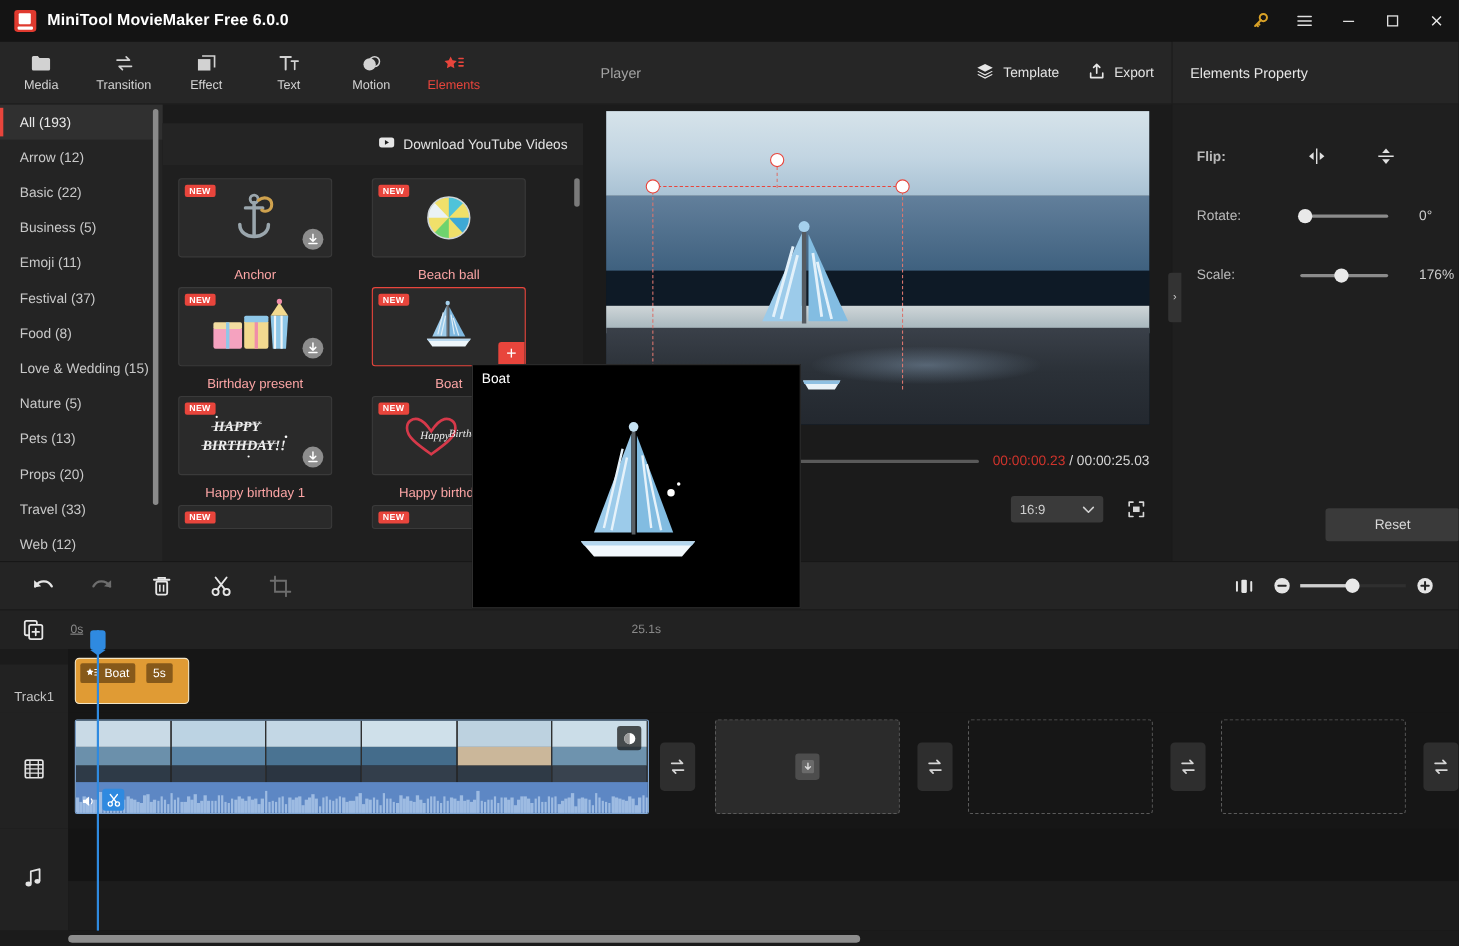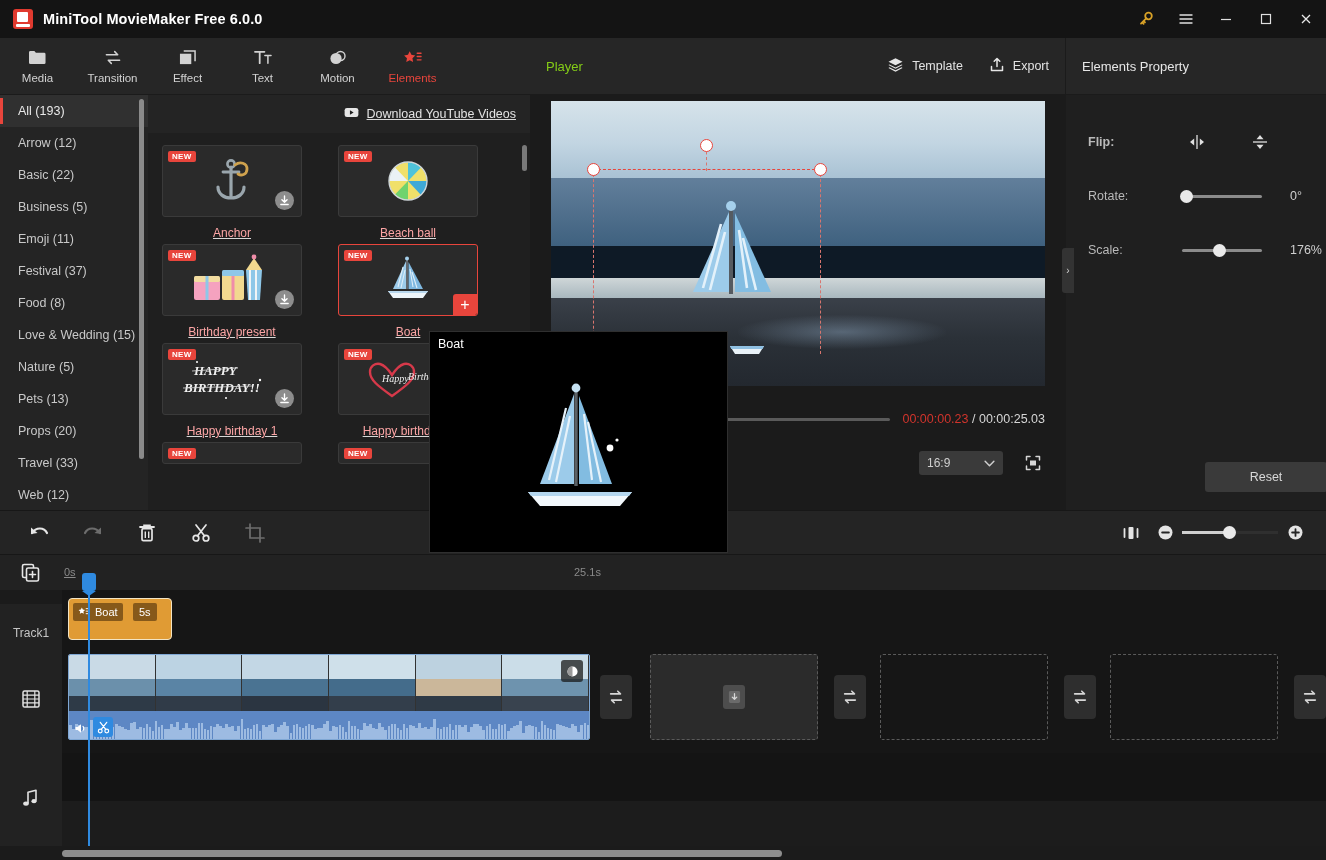--- a/index.html
+++ b/index.html
@@ -69,23 +69,22 @@
     content: ""; position: absolute; left: 0; top: 3px; bottom: 3px; width: 3px;
     background: #e8453c;
   }
   .cat-scroll {
     position: absolute; right: 4px; top: 4px; width: 5px; height: 360px;
     background: #8a8a8a; border-radius: 3px;
   }
 
   
   .gridpanel {
-    position: absolute; left: 148px; top: 95px; width: 382px; height: 415px;
+    position: absolute; left: 148px; top: 112px; width: 382px; height: 415px;
     background: #1f1f1f;
-    text-decoration: underline;
   }
   .grid-top {
     height: 38px; display: flex; align-items: center; justify-content: flex-end;
     padding-right: 14px; background: #242424;
   }
   .yt-btn {
     display: flex; align-items: center; gap: 8px; font-size: 12.5px; color: #e3e3e3;
     cursor: pointer;
   }
   .grid-body {
@@ -126,21 +125,21 @@
 
   
   .playerpanel {
     position: absolute; left: 530px; top: 38px; width: 535px; height: 472px;
     background: #1b1b1b;
   }
   .player-head {
     height: 57px; background: #262626; display: flex; align-items: center;
     padding: 0 16px; border-bottom: 1px solid #1b1b1b;
   }
-  .player-title { font-size: 13px; color: #84cc16; }
+  .player-title { font-size: 13px; color: #a3a3a3; }
   .player-head-right { margin-left: auto; display: flex; align-items: center; gap: 26px; }
   .head-action {
     display: flex; align-items: center; gap: 8px; font-size: 12.5px; color: #e3e3e3;
     cursor: pointer;
   }
   .video-wrap {
     position: relative; width: 535px; height: 297px;
     display: flex; align-items: center; justify-content: center;
   }
   .video {

